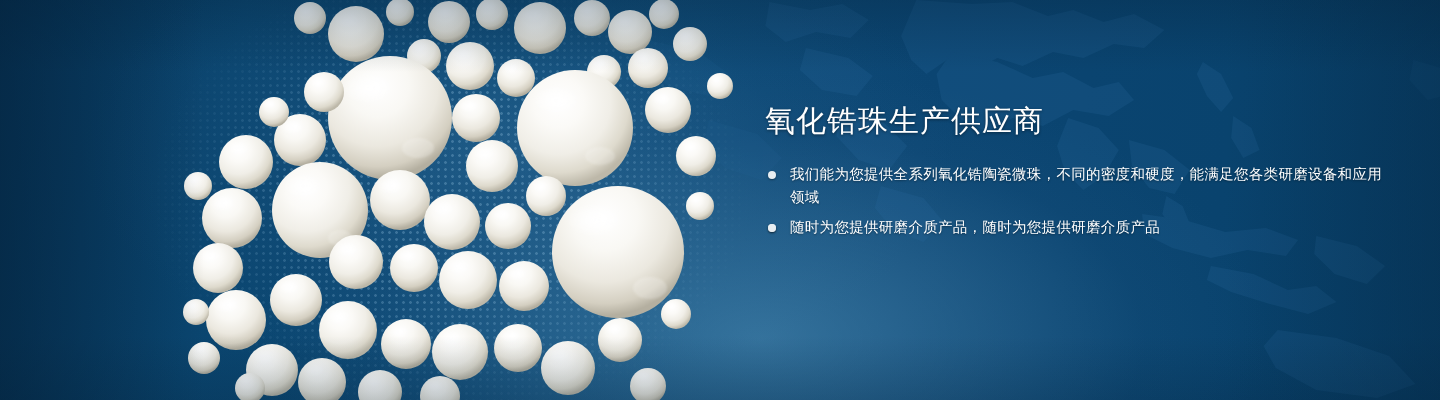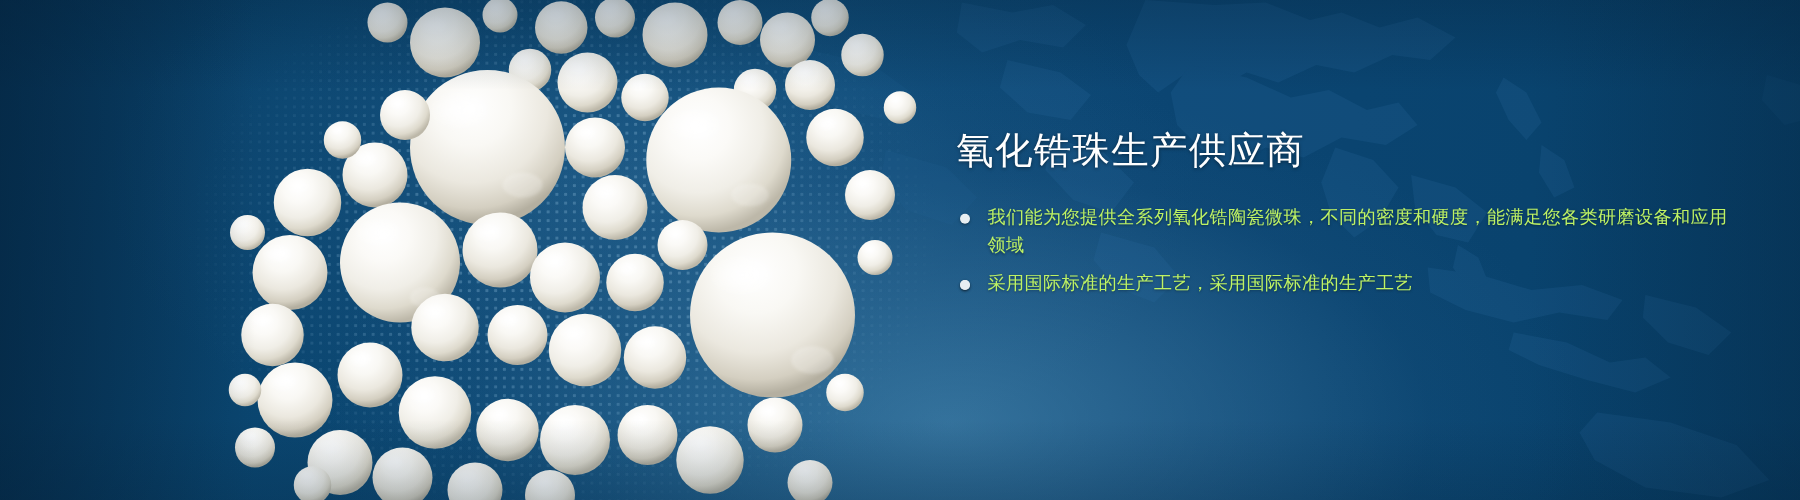--- a/index.html
+++ b/index.html
@@ -115,21 +115,21 @@
     margin: 0;
     padding: 0;
   }
 
   .point {
     position: relative;
     padding-left: 25px;
     margin-bottom: 7px;
     font-size: 14.5px;
     line-height: 23px;
-    color: #bef264;
+    color: #ffffff;
     text-shadow: 0 1px 2px rgba(0,0,0,0.40);
     letter-spacing: 0.3px;
   }
   .point:last-child { margin-bottom: 0; }
 
   .dot {
     position: absolute;
     left: 3px;
     top: 7.5px;
     width: 8px;
@@ -472,18 +472,18 @@
     <ul class="points">
       <li class="point">
         <span class="dot"></span>
         <span>我们能为您提供全系列氧化锆陶瓷微珠，不同的密度和硬度，能满足您各类研磨设备和应用领域</span>
       </li>
       <li class="point">
         <span class="dot"></span>
       </li>
       <li class="point">
         <span class="dot"></span>
-        <span>采用国际标准的生产工艺，采用国际标准的生产工艺</span>
+        <span>随时为您提供研磨介质产品，随时为您提供研磨介质产品</span>
       </li>
     </ul>
   </div>
 
 </div>
 
 </body></html>

